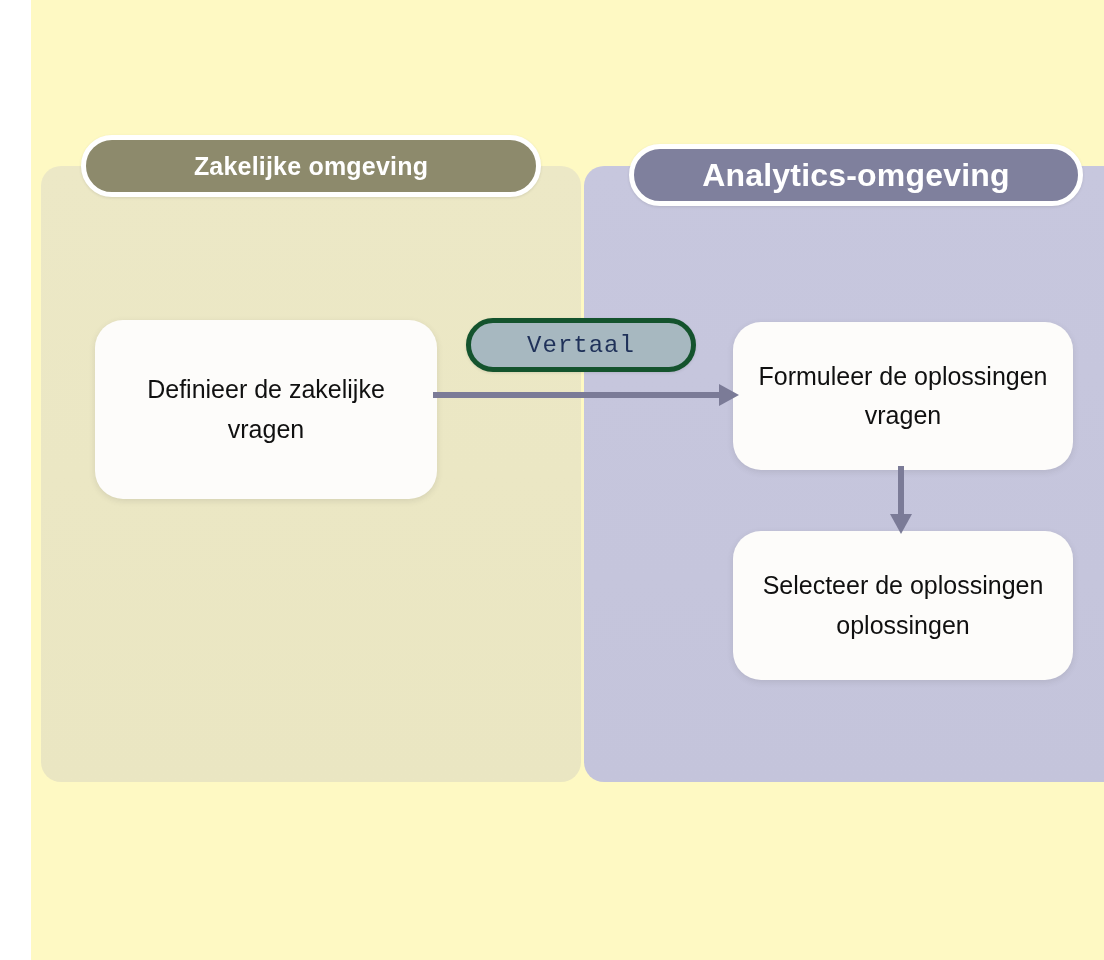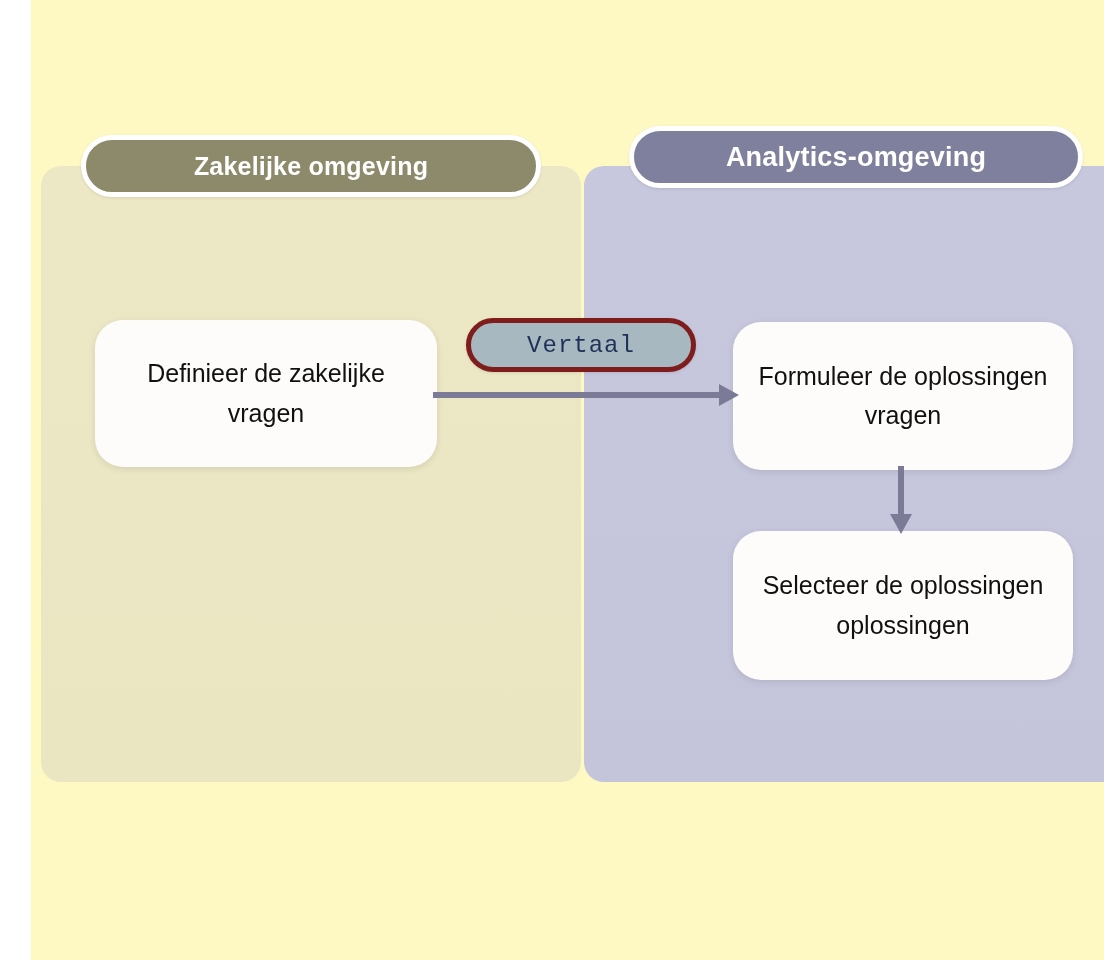--- a/index.html
+++ b/index.html
@@ -63,25 +63,25 @@
   .header-pill-business {
     left: 50px;
     top: 135px;
     width: 460px;
     height: 62px;
     background: #8d8a6c;
     font-size: 25px;
   }
   .header-pill-analytics {
     left: 598px;
-    top: 126px;
+    top: 144px;
     width: 454px;
     height: 62px;
     background: #7f809d;
-    font-size: 27px;
+    font-size: 32px;
   }
 
   
   .node {
     position: absolute;
     display: flex;
     align-items: center;
     justify-content: center;
     text-align: center;
     background: #fdfcfa;
@@ -90,21 +90,21 @@
     font-size: 25px;
     line-height: 1.58;
     padding: 6px 16px;
     box-sizing: border-box;
     box-shadow: 0 2px 6px rgba(60,60,60,0.13);
   }
   .node-define {
     left: 64px;
     top: 320px;
     width: 342px;
-    height: 147px;
+    height: 179px;
   }
   .node-formulate {
     left: 702px;
     top: 322px;
     width: 340px;
     height: 148px;
   }
   .node-select {
     left: 702px;
     top: 531px;
@@ -116,21 +116,21 @@
   .translate-pill {
     position: absolute;
     left: 435px;
     top: 318px;
     width: 230px;
     height: 54px;
     display: flex;
     align-items: center;
     justify-content: center;
     background: #a7b8c0;
-    border: 5px solid #7f1d1d;
+    border: 5px solid #14532d;
     border-radius: 999px;
     box-sizing: border-box;
     color: #1f3159;
     font-family: "Liberation Mono", "DejaVu Sans Mono", monospace;
     font-size: 24px;
     letter-spacing: 1px;
     box-shadow: 0 1px 3px rgba(0,0,0,0.10);
     z-index: 4;
   }
 

